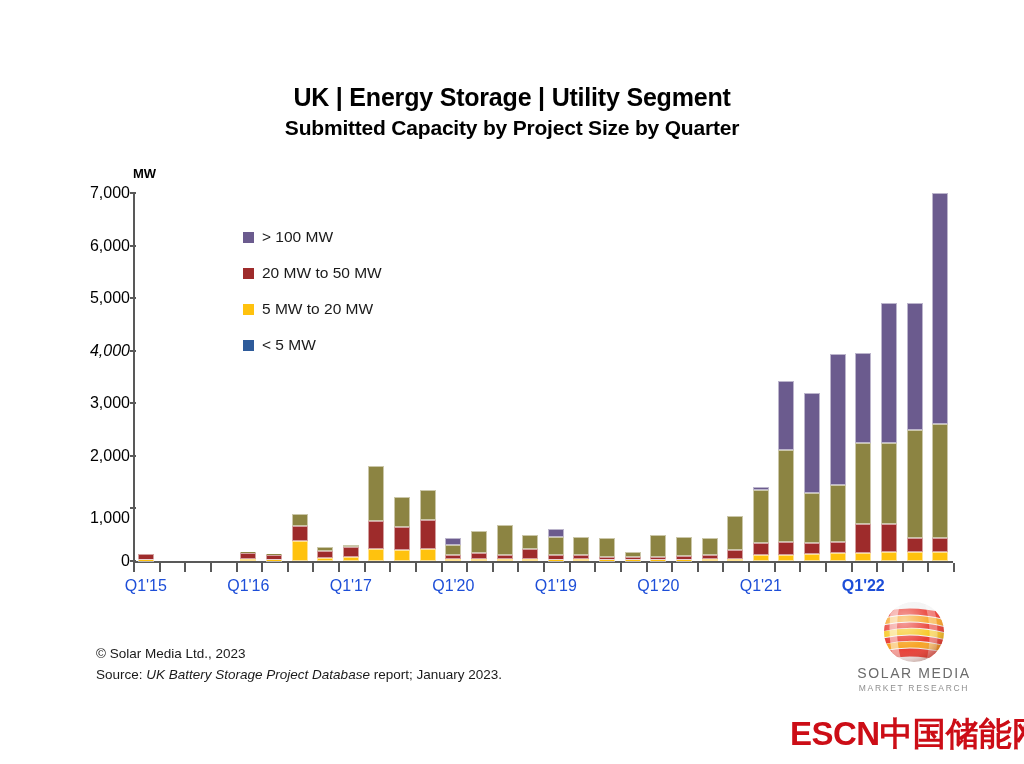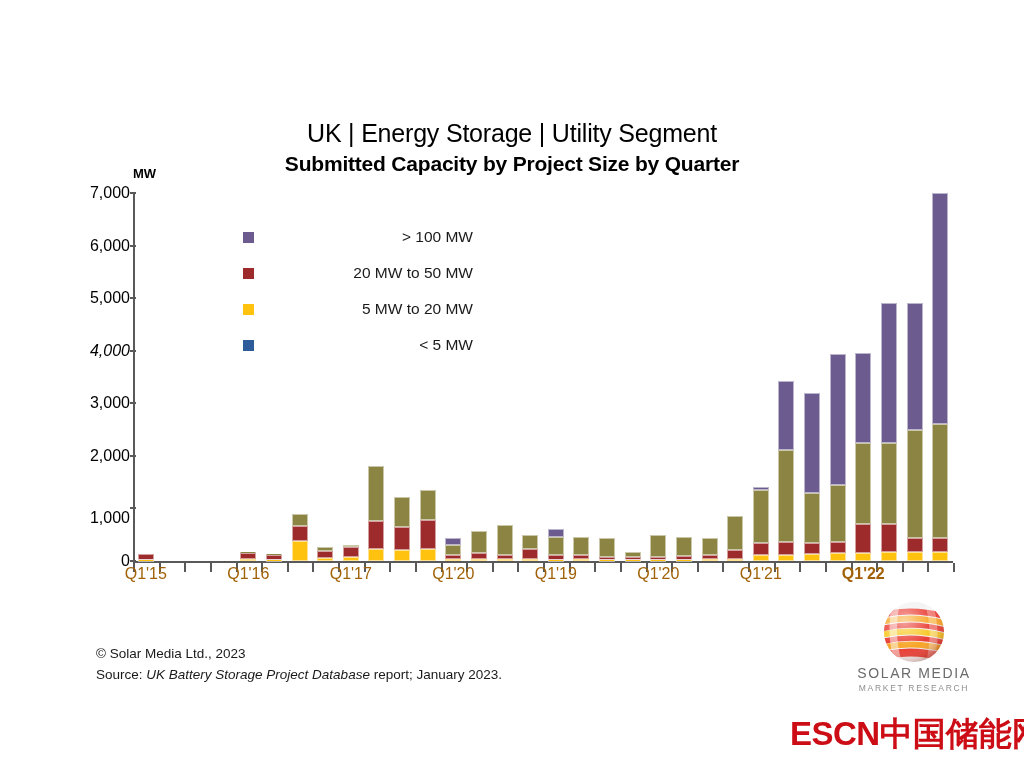--- a/index.html
+++ b/index.html
@@ -20,24 +20,23 @@
   
   .title-block {
     position: absolute;
     left: 0; top: 82px;
     width: 1024px;
     text-align: center;
     color: #000000;
   }
   .title-line1 {
     font-size: 25px;
-    font-weight: normal;
+    font-weight: bold;
     letter-spacing: -0.2px;
     line-height: 30px;
-    margin-top: 36px;
   }
   .title-line2 {
     font-size: 21px;
     font-weight: bold;
     letter-spacing: -0.2px;
     line-height: 27px;
     margin-top: 2px;
   }
 
   
@@ -95,23 +94,23 @@
 
   
   .xtick {
     position: absolute;
     top: 370px;
     width: 2px; height: 9px;
     background: #595959;
   }
   .xlabel {
     position: absolute;
-    top: 372px;
+    top: 384px;
     font-size: 16px;
-    color: #a16207;
+    color: #1d4ed8;
     text-align: center;
     width: 70px;
     transform: translateX(-35px);
   }
 
   
   .bar {
     position: absolute;
     bottom: 0;
     display: flex;
@@ -123,21 +122,20 @@
   
   #legend {
     position: absolute;
     left: 243px; top: 219px;
     width: 230px;
   }
   .legend-row {
     display: flex;
     align-items: center;
     height: 36px;
-    justify-content: space-between;
   }
   .legend-swatch {
     width: 11px; height: 11px;
     margin-right: 8px;
     flex: none;
   }
   .legend-label {
     font-size: 15.5px;
     color: #1a1a1a;
     white-space: nowrap;

